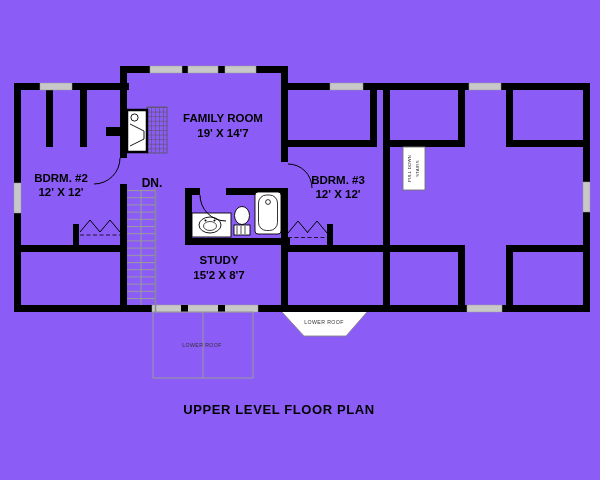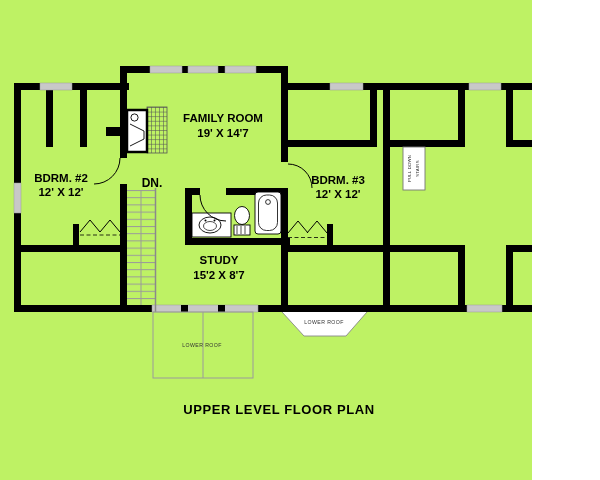--- a/index.html
+++ b/index.html
@@ -1,16 +1,16 @@
 <!DOCTYPE html>
 <html><head>
 <meta charset="utf-8">
 <style>
   html,body{margin:0;padding:0;background:#ffffff;}
-  .page{width:532px;height:480px;background:#bef264;position:relative;overflow:hidden;}
+  .page{width:600px;height:480px;background:#8b5cf6;position:relative;overflow:hidden;}
   svg{display:block;}
   .wall{fill:#000000;}
   .win{fill:#c8c8c8;stroke:#9a9a9a;stroke-width:0.5;}
   .fixture{stroke:#000000;stroke-width:0.9;fill:#ffffff;}
   .arc{stroke:#000000;stroke-width:1;fill:none;}
   .chev{stroke:#000000;stroke-width:1;fill:none;}
   .dash{stroke:#000000;stroke-width:0.8;fill:none;stroke-dasharray:4 2.5;}
   text{font-family:"Liberation Sans", sans-serif;fill:#000000;}
   .room-label{font-size:11.5px;font-weight:bold;text-anchor:middle;}
   .dn-label{font-size:12px;font-weight:bold;text-anchor:middle;}

